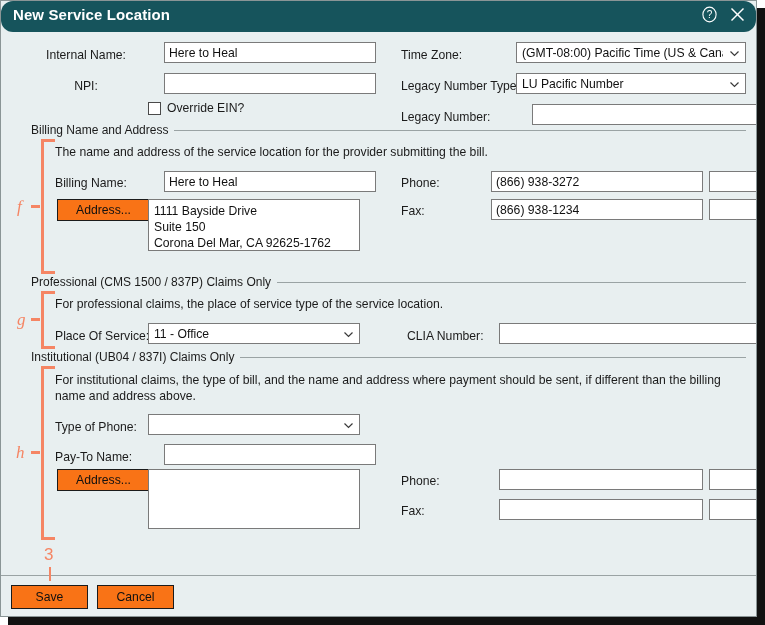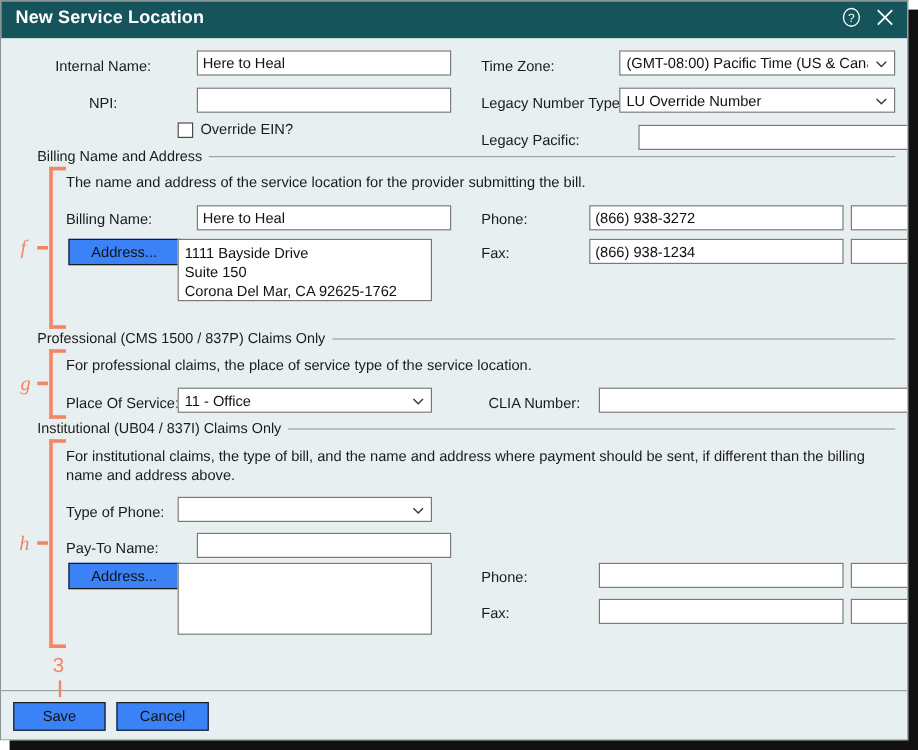--- a/index.html
+++ b/index.html
@@ -44,20 +44,21 @@
 
   
   .titlebar {
     position: absolute;
     left: 0; top: 0;
     width: 100%;
     height: 31px;
     background: #16545c;
     color: #ffffff;
     box-sizing: border-box;
+    border-radius: 12px;
   }
   .titlebar .title {
     position: absolute;
     left: 12px;
     top: 5px;
     font-size: 15px;
     font-weight: bold;
     letter-spacing: 0.1px;
     color: #ffffff;
   }
@@ -153,21 +154,21 @@
     position: absolute;
     right: 4px;
     top: 4px;
     width: 13px;
     height: 13px;
   }
 
   .btn {
     position: absolute;
     box-sizing: border-box;
-    background: #3b82f6;
+    background: #f97316;
     border: 1px solid #1b1b1b;
     font-family: "Liberation Sans", sans-serif;
     font-size: 12.2px;
     color: #111111;
     cursor: pointer;
     text-align: center;
     line-height: 20px;
     padding: 0;
   }
 
@@ -296,29 +297,29 @@
       <span class="cval">(GMT-08:00) Pacific Time (US &amp; Canada)</span>
       <span class="chev">
         <svg width="13" height="13" viewBox="0 0 13 13">
             <polyline points="2.5,4.5 6.5,8.5 10.5,4.5" fill="none" stroke="#3a3a3a" stroke-width="1.2"></polyline>
           </svg>
       </span>
     </div>
 
     <div class="lbl" style="left:400px; top:47px;">Legacy Number Type:</div>
     <div class="combo" style="left:515px; top:41px; width:230px;">
-      <span class="cval">LU    Override Number</span>
+      <span class="cval">LU    Pacific Number</span>
       <span class="chev">
         <svg width="13" height="13" viewBox="0 0 13 13">
             <polyline points="2.5,4.5 6.5,8.5 10.5,4.5" fill="none" stroke="#3a3a3a" stroke-width="1.2"></polyline>
           </svg>
       </span>
     </div>
 
-    <div class="lbl" style="left:400px; top:78px;">Legacy Pacific:</div>
+    <div class="lbl" style="left:400px; top:78px;">Legacy Number:</div>
     <input class="tb" style="left: 515px; top: 72px; width: 230px;" type="text" value="">
 
     <div class="group-legend" style="left:30px; top:91px;">Billing Name and Address</div>
     <div class="group-rule" style="left:30px; top:98px; width:715px;"></div>
 
     <div class="desc" style="left:54px; top:113px; width:680px;">The name and address of the service location for the provider submitting the bill.</div>
 
     <div class="lbl" style="left:54px; top:144px;">Billing Name:</div>
     <input class="tb" style="left: 147px; top: 139px; width: 212px;" type="text" value="Here to Heal">
 

